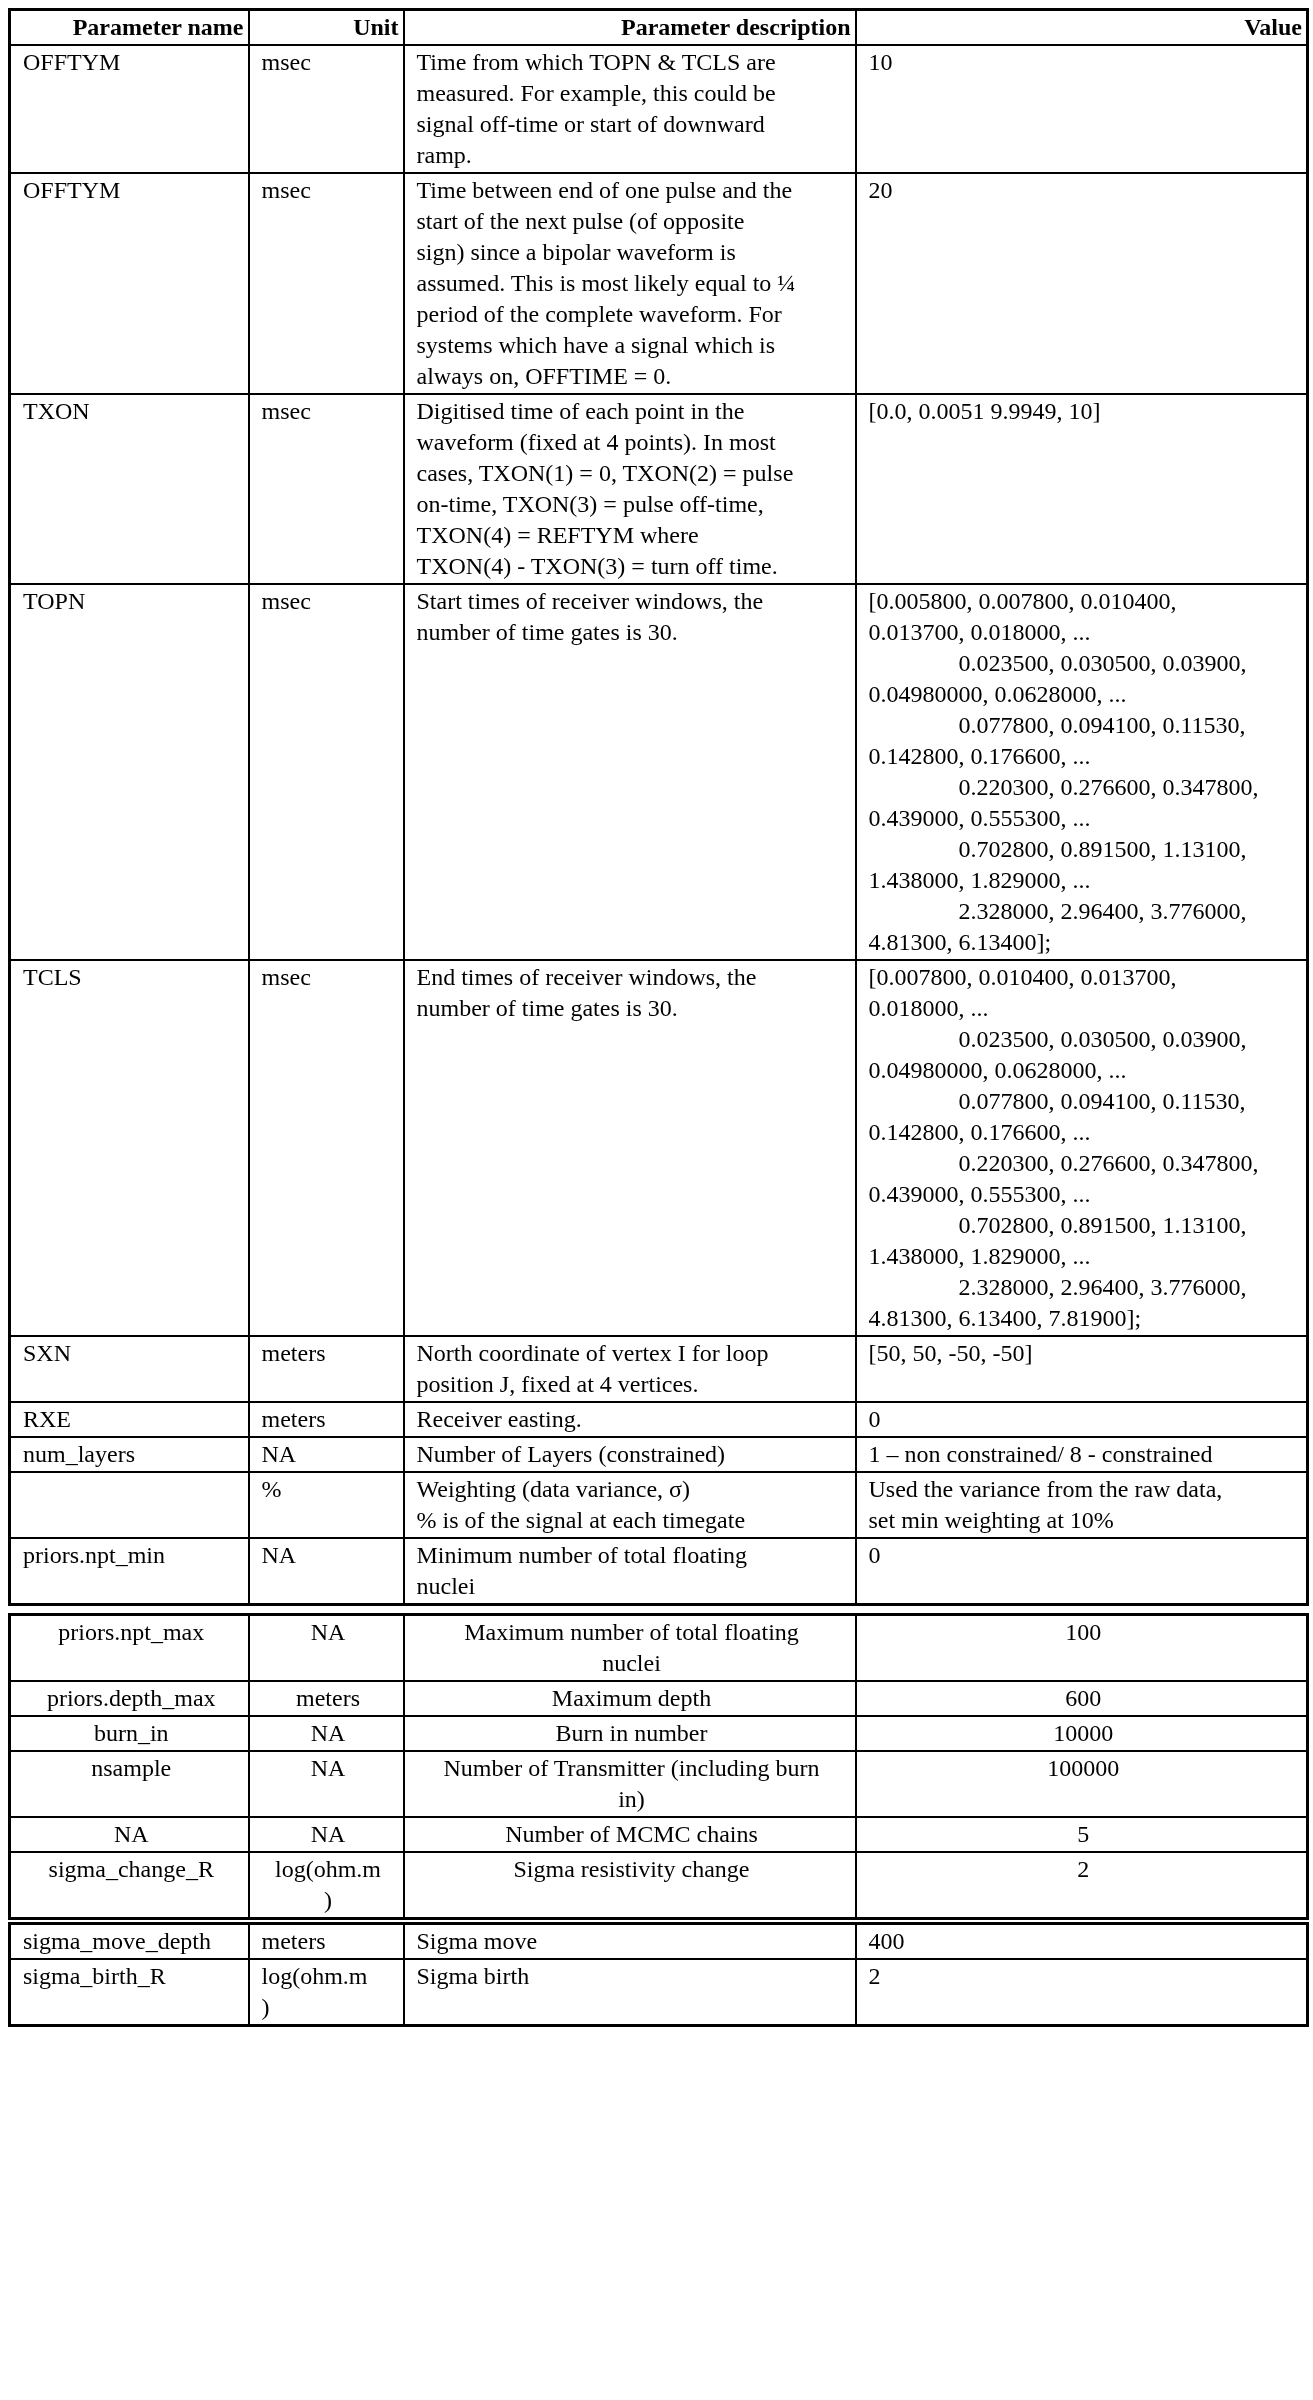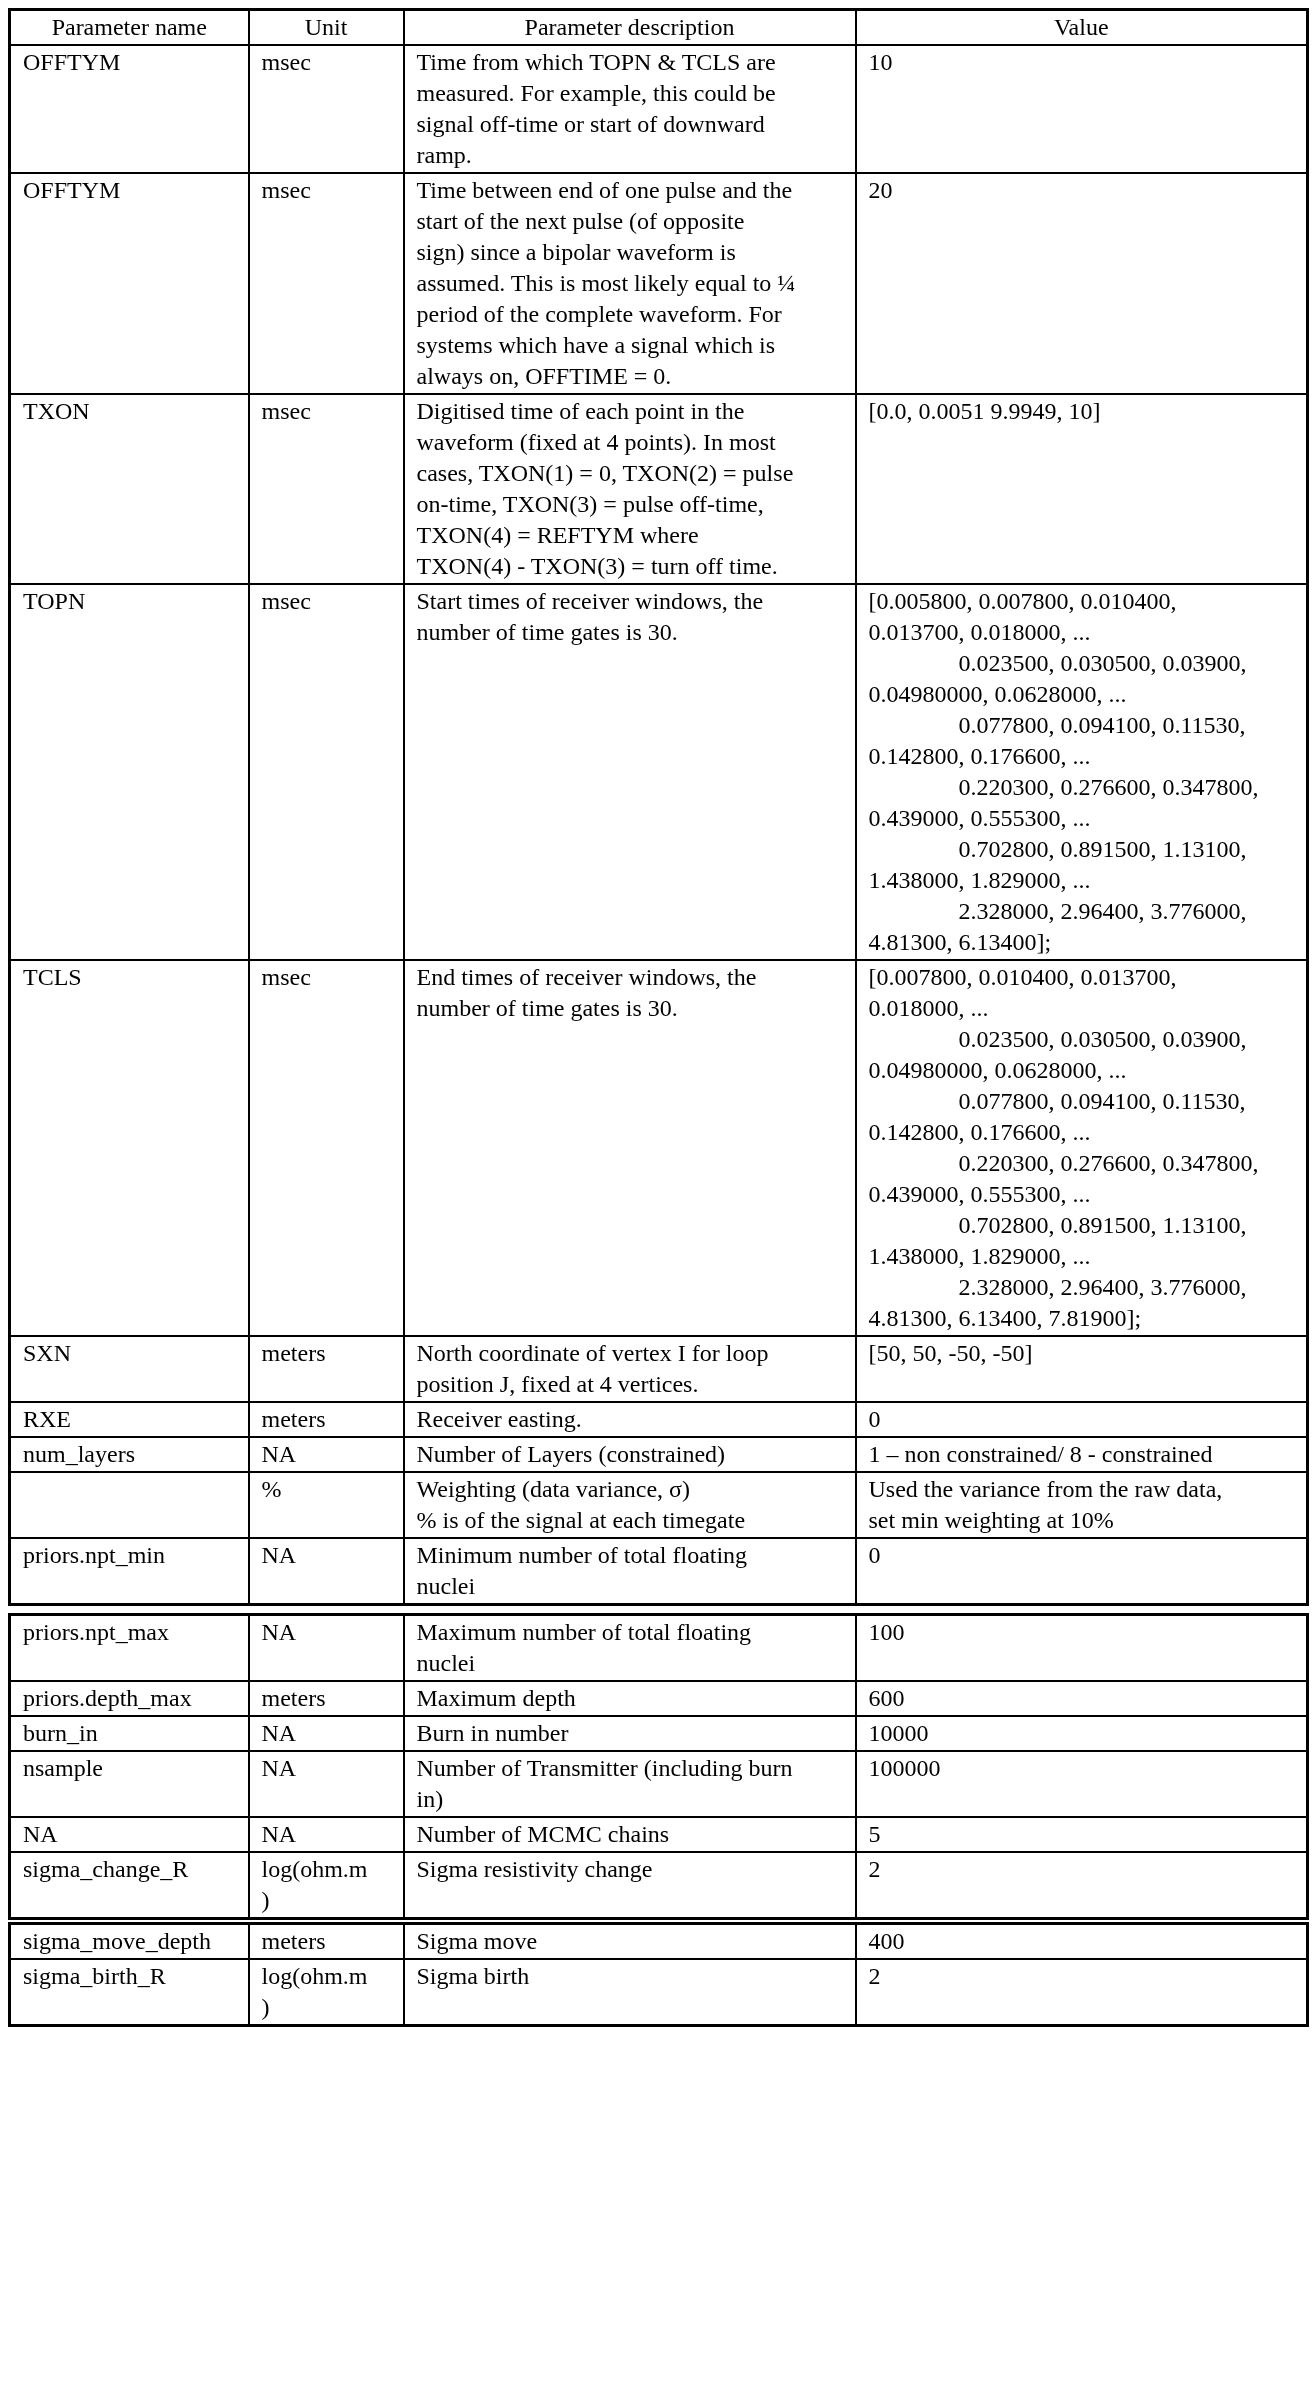--- a/index.html
+++ b/index.html
@@ -15,36 +15,36 @@
   .doc {
     padding: 8px 0 0 8px;
   }
   table.param-table {
     border-collapse: collapse;
     table-layout: fixed;
     width: 1298px;
     border: 3px solid #000;
   }
   table.param-table.gap-large { margin-bottom: 7px; }
-  table.param-table.gap-small { margin-bottom: 2px; }
+  table.param-table.gap-small { margin-bottom: 2px; text-align: center; }
   .param-table th,
   .param-table td {
     border: 2px solid #000;
     vertical-align: top;
     color: #000;
     font-family: "Liberation Serif", serif;
     font-size: 24px;
     line-height: 31px;
     white-space: pre-wrap;
     word-wrap: break-word;
     padding: 1px 8px 1px 12px;
   }
   .param-table th {
-    font-weight: normal;
-    text-align: center;
+    font-weight: bold;
+    text-align: right;
     padding: 1px 4px;
   }
 </style>
 </head>
 <body>
 
 <div class="doc">
 
   <table class="param-table gap-large">
     <colgroup>

